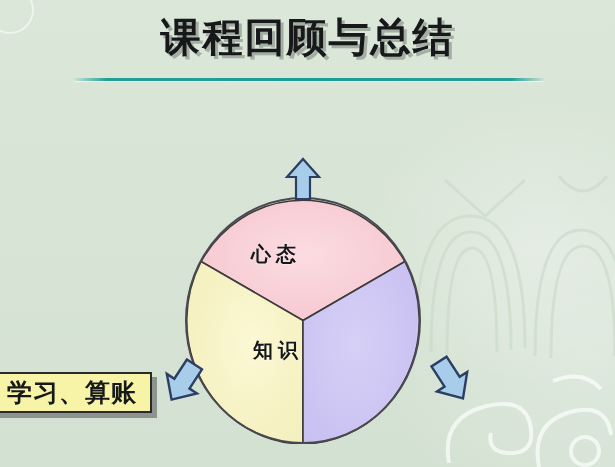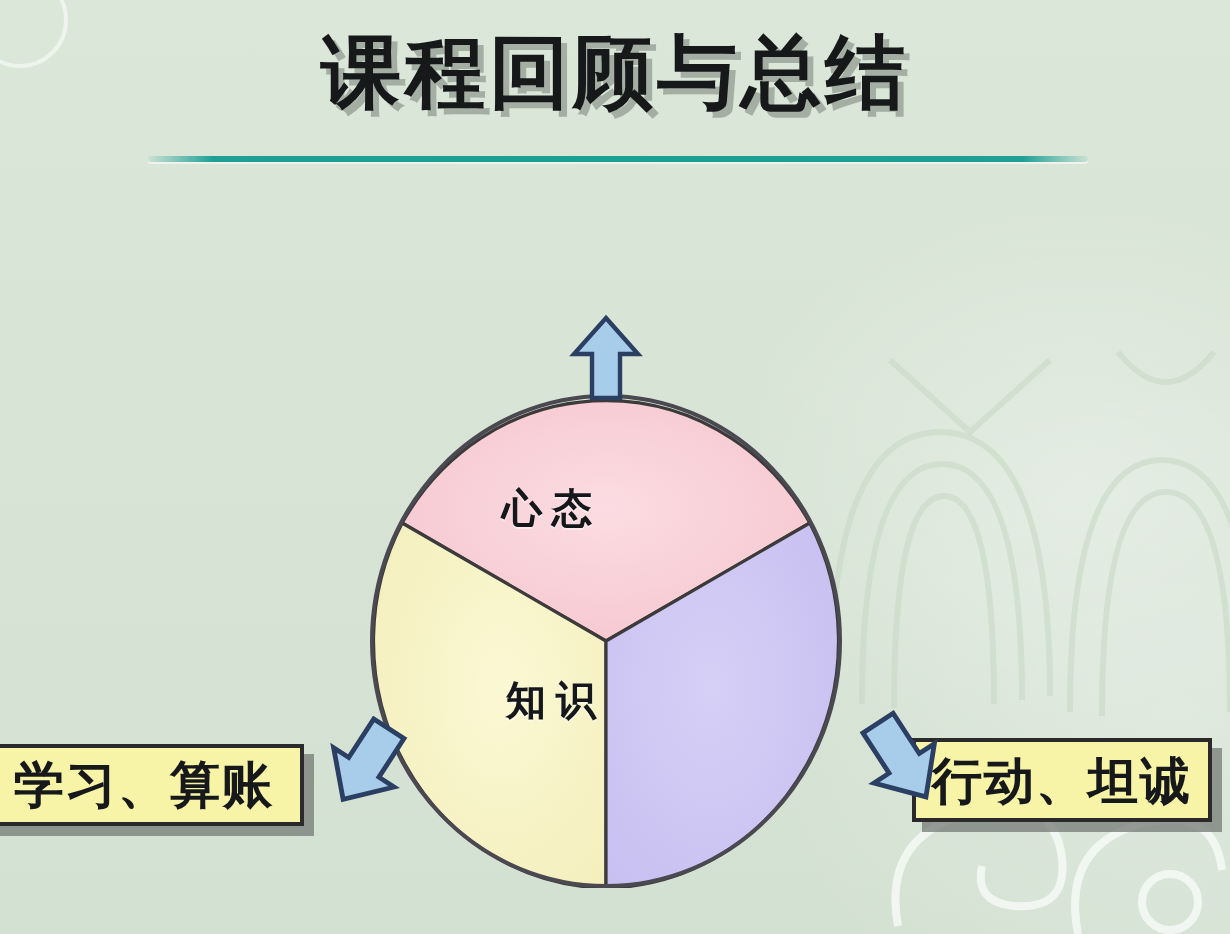--- a/index.html
+++ b/index.html
@@ -205,23 +205,20 @@
 
     <div class="pie-label lbl-top">心态</div>
     <div class="pie-label lbl-left">知识</div>
   </div>
 
 
   <div class="callout callout-left">
     <span>学习、算账</span>
   </div>
 
-  <div class="callout callout-right">
-    <span>行动、坦诚</span>
-  </div>
 
   <svg class="arrow arrow-up" viewBox="0 0 40 44">
     <polygon points="20,2 36,20 27,20 27,42 13,42 13,20 4,20" fill="#a8cdeb" stroke="#2b3f63" stroke-width="2.2" stroke-linejoin="miter"></polygon>
   </svg>
 
   <svg class="arrow arrow-left" viewBox="0 0 62 48">
     <g transform="rotate(213 31 24)">
       <polygon points="31,3 49,22 40,22 40,45 22,45 22,22 13,22" fill="#a8cdeb" stroke="#2b3f63" stroke-width="2.4" stroke-linejoin="miter"></polygon>
     </g>
   </svg>

